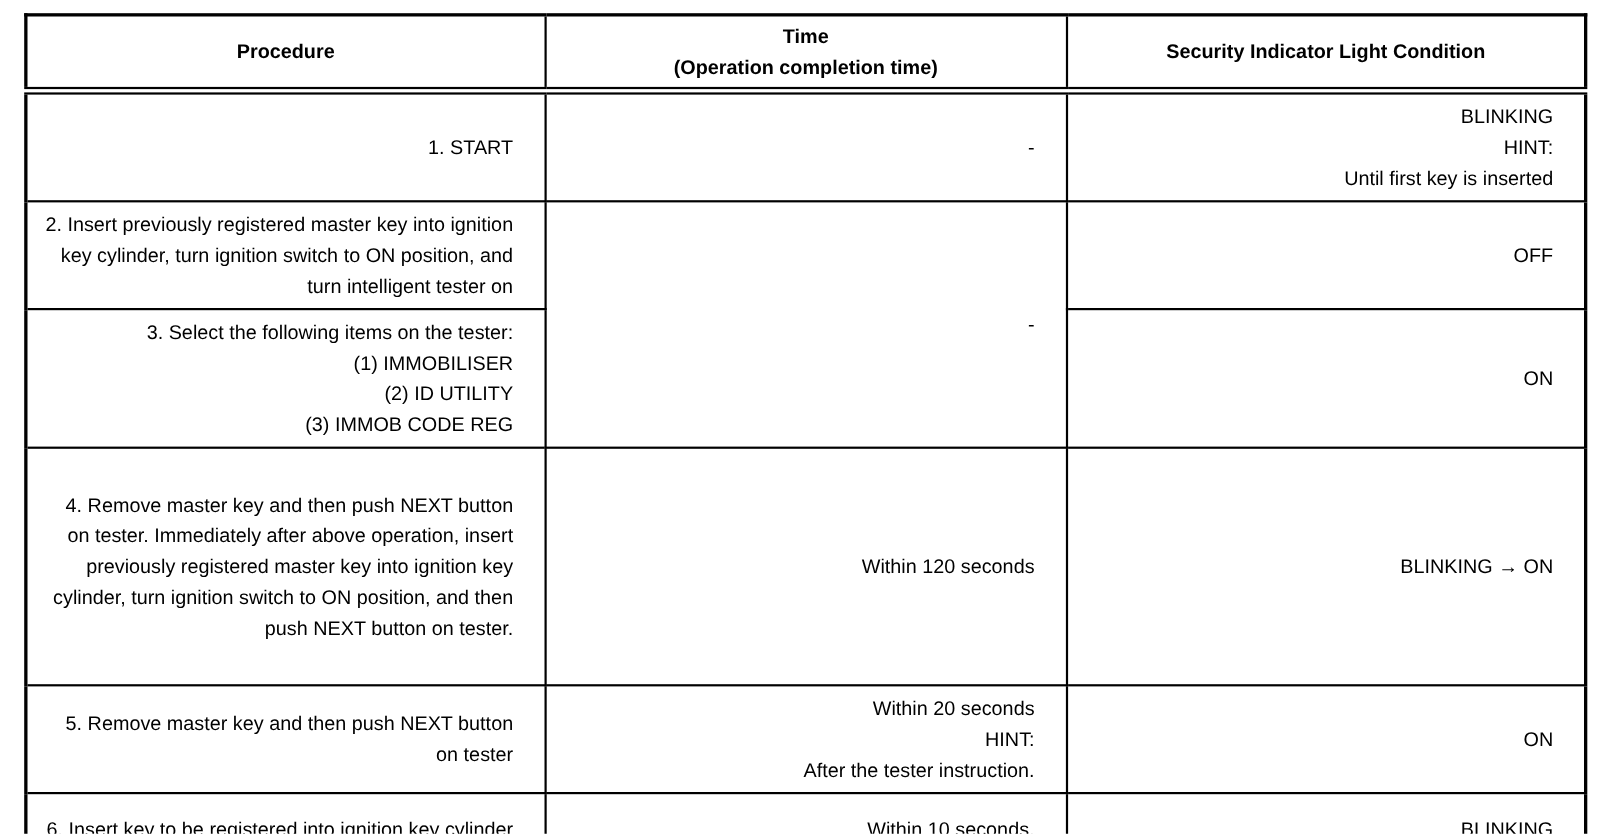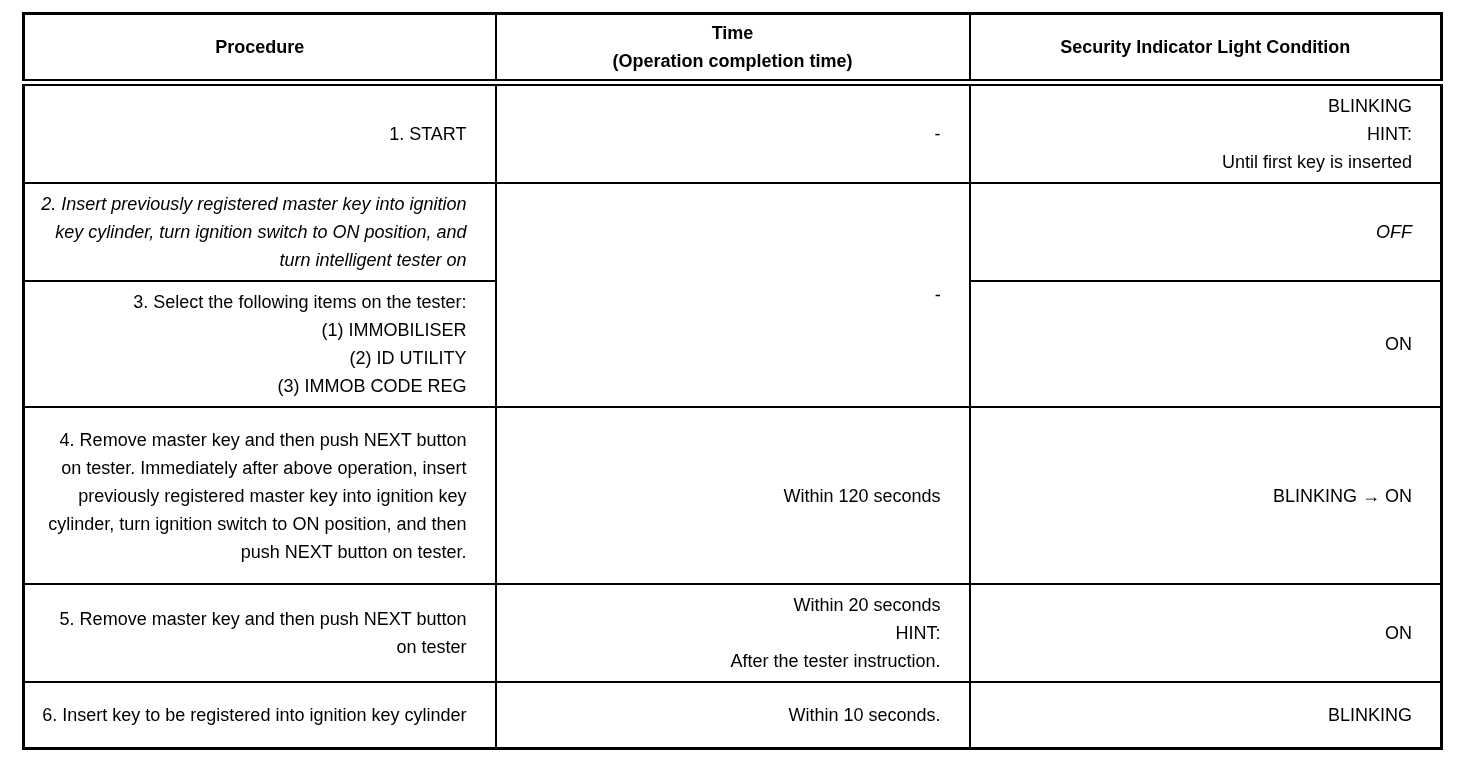--- a/index.html
+++ b/index.html
@@ -49,23 +49,23 @@
     height: 66px;
     padding: 4px 10px;
     border-bottom: 7px double #000000;
     white-space: pre-line;
   }
   table.proc-table tbody td {
     text-align: right;
     padding: 6px 28px 6px 12px;
   }
   tr.r1 td { height: 92px; }
-  tr.r2 td { height: 97px; font-style: italic; }
+  tr.r2 td { height: 97px; }
   tr.r3 td { height: 121px; margin-top: 45px; }
-  tr.r4 td { height: 177px; }
+  tr.r4 td { height: 216px; }
   tr.r5 td { height: 96px; }
   tr.r6 td { height: 66px; }
 </style>
 </head>
 <body>
 
 <div class="page">
   <table class="proc-table">
     <colgroup>
       <col style="width:472px">

